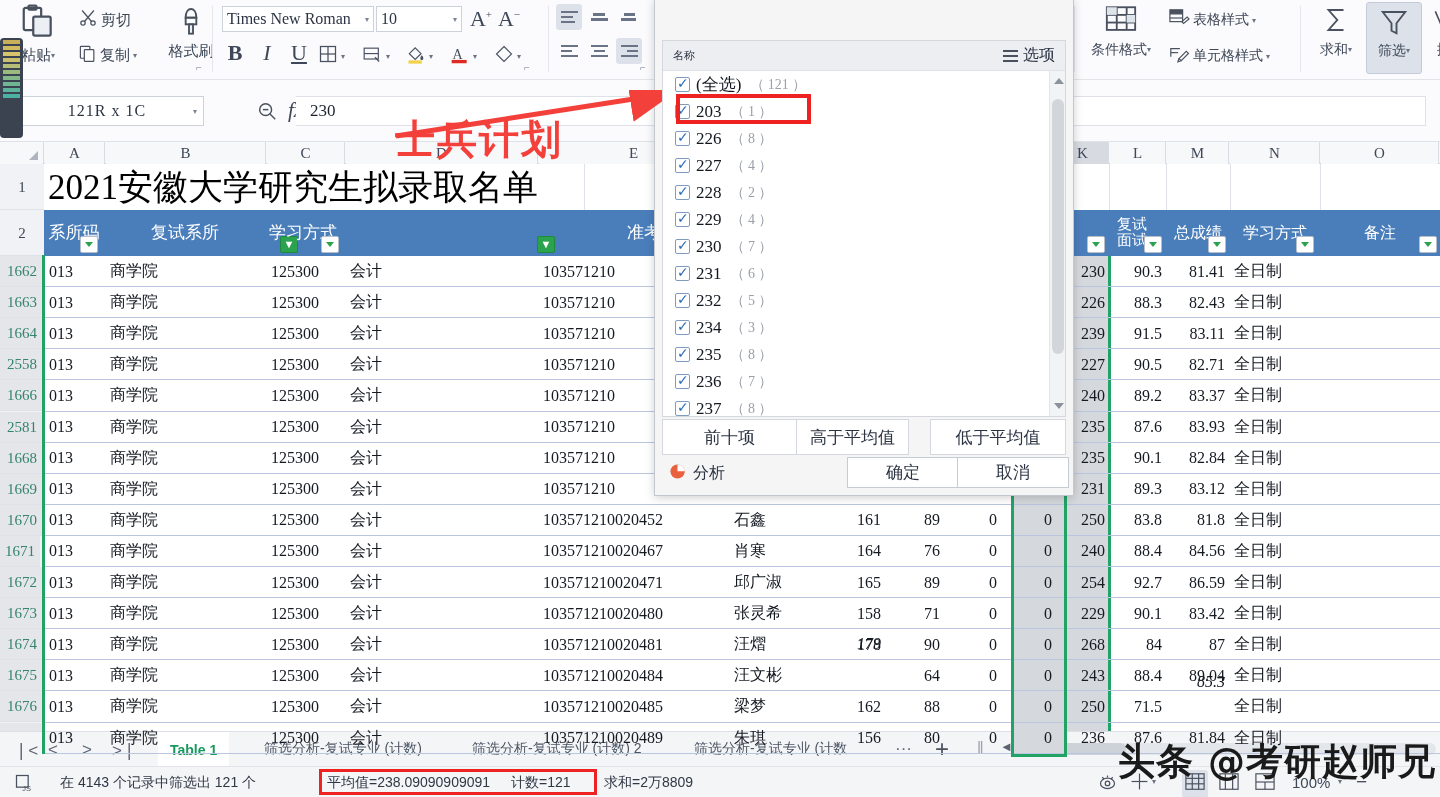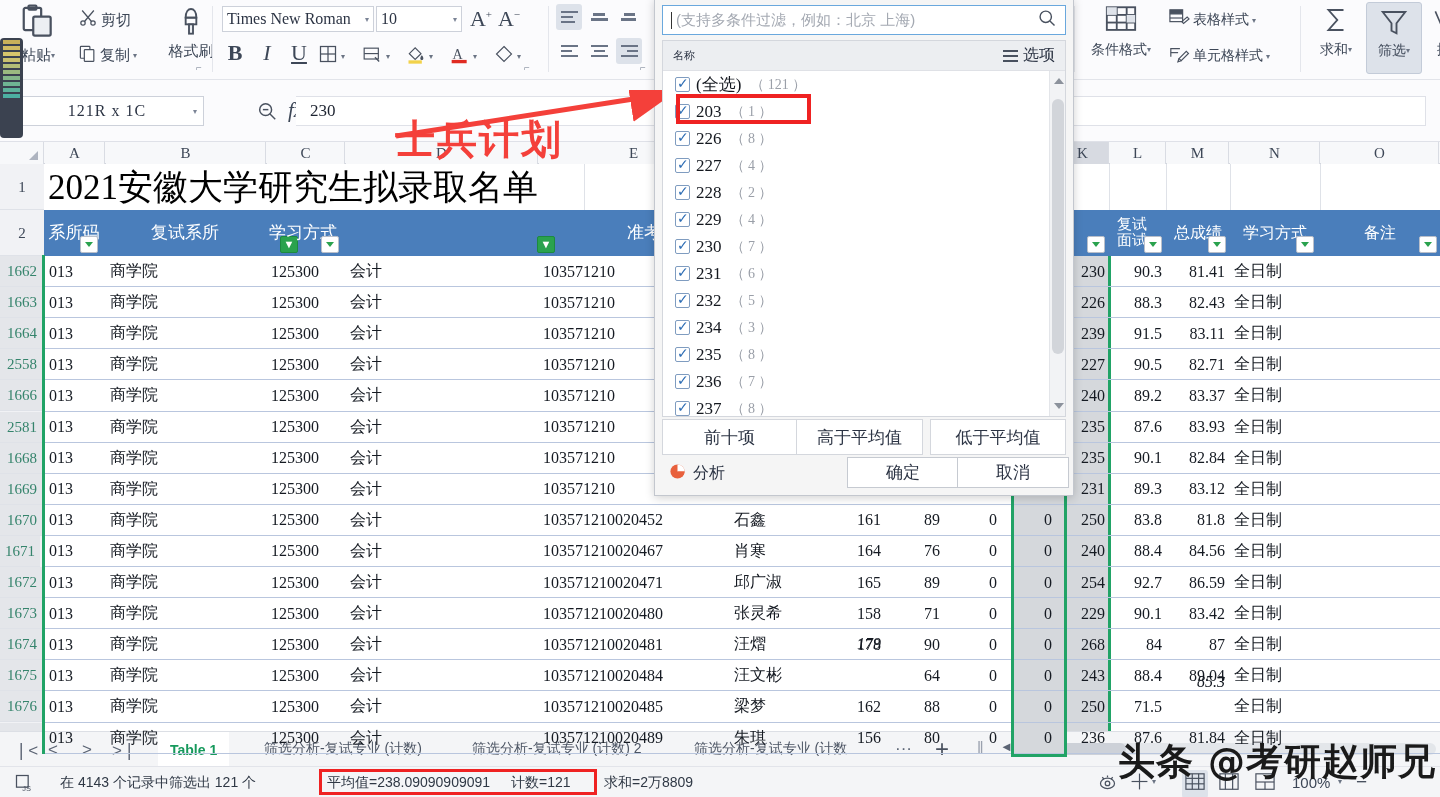--- a/index.html
+++ b/index.html
@@ -801,29 +801,20 @@
     <div style="position: absolute; left: 1011px; top: 255px; width: 3px; height: 498.6px; background: rgb(33, 163, 102); z-index: 12;"></div>
     <div style="position: absolute; left: 1064px; top: 255px; width: 3px; height: 498.6px; background: rgb(33, 163, 102); z-index: 12;"></div>
     <div style="position: absolute; left: 1014px; top: 255px; width: 50px; height: 498.6px; background: rgb(213, 216, 220); z-index: 3;"></div>
     <div style="position: absolute; left: 1011px; top: 753.6px; width: 56px; height: 3px; background: rgb(33, 163, 102); z-index: 12;"></div>
     <div style="position: absolute; left: 42px; top: 255px; width: 3px; height: 498.6px; background: rgb(33, 163, 102); z-index: 14;"></div>
   </div>
 
 <div style="position:absolute;left:1021px;top:150px;width:14px;height:100px;background:#dfe2e7;border-radius:7px;z-index:10;"></div>
 
 <div id="filterdlg">
-  <div id="fsearch">
-    <span style="width:1px;height:17px;background:#333;margin-right:4px;"></span>
-    <span class="ph">(支持多条件过滤，例如：北京 上海)</span>
-    <span>
-      <svg width="20" height="20" viewBox="0 0 24 24" fill="none" stroke="#49515f" stroke-width="1.7">
-        <circle cx="10.5" cy="10.5" r="6.8"></circle>
-          <line x1="15.5" y1="15.5" x2="21" y2="21"></line>
-      </svg></span>
-  </div>
 
   <div id="flistwrap">
     <div id="flisthdr">
       <span class="nm">名称</span>
       <span class="opt">
         <span class="ham">
             <i></i>
             <i></i>
             <i></i>
           </span>
@@ -900,21 +891,21 @@
     <div id="fscroll">
       <span class="up"></span>
       <span class="thumb"></span>
       <span class="dn"></span>
     </div>
   </div>
 
   <div class="fquick" style="left:7px;width:135px;">
     <span>前十项</span>
     </div>
-  <div class="fquick" style="left:141px;width:127px;">
+  <div class="fquick" style="left:141px;width:113px;">
     <span>高于平均值</span>
     </div>
   <div class="fquick" style="left:275px;width:136px;">
     <span>低于平均值</span>
     </div>
 
   <div id="fanalyze">
     <span>
       <svg width="17" height="17" viewBox="0 0 24 24">
         <circle cx="12" cy="12" r="10" fill="#e8603c"></circle>

